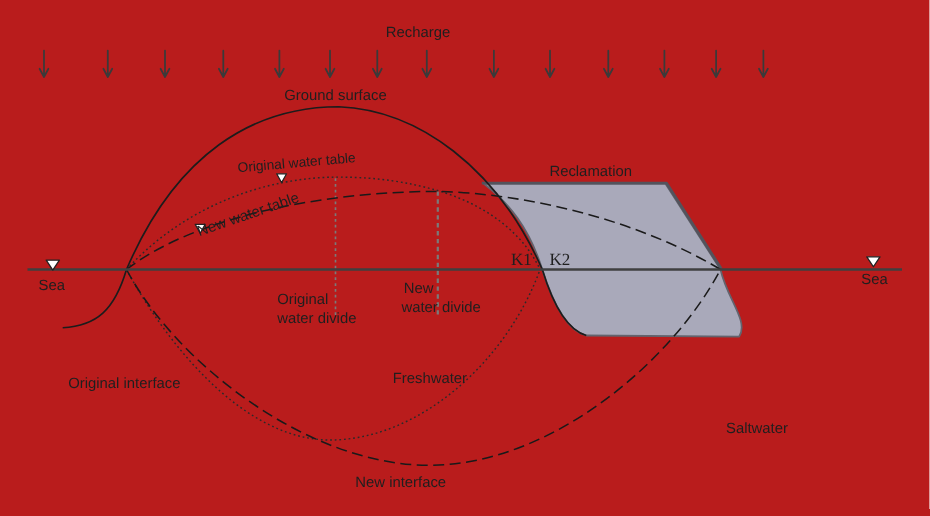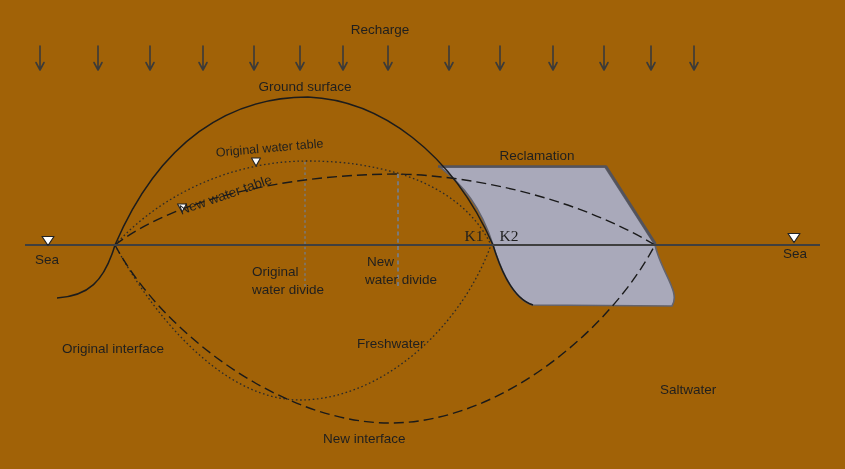--- a/index.html
+++ b/index.html
@@ -1,19 +1,19 @@
 <!DOCTYPE html>
 <html><head>
 <meta charset="utf-8">
 <style>
   html,body{margin:0;padding:0;background:#ffffff;}
   .canvas{
     position:relative;
     width:845px;height:469px;
-    background:#a16207;
+    background:#b91c1c;
     font-family:"Liberation Sans", sans-serif;
     overflow:hidden;
   }
   svg{display:block;}
   text{fill:#1f1f1f;}
   .lbl{font-size:13.5px;}
   .lbl-sm{font-size:12.5px;}
   .lbl-serif{font-family:"Liberation Serif", serif;font-size:15.5px;}
 </style>
 </head>

